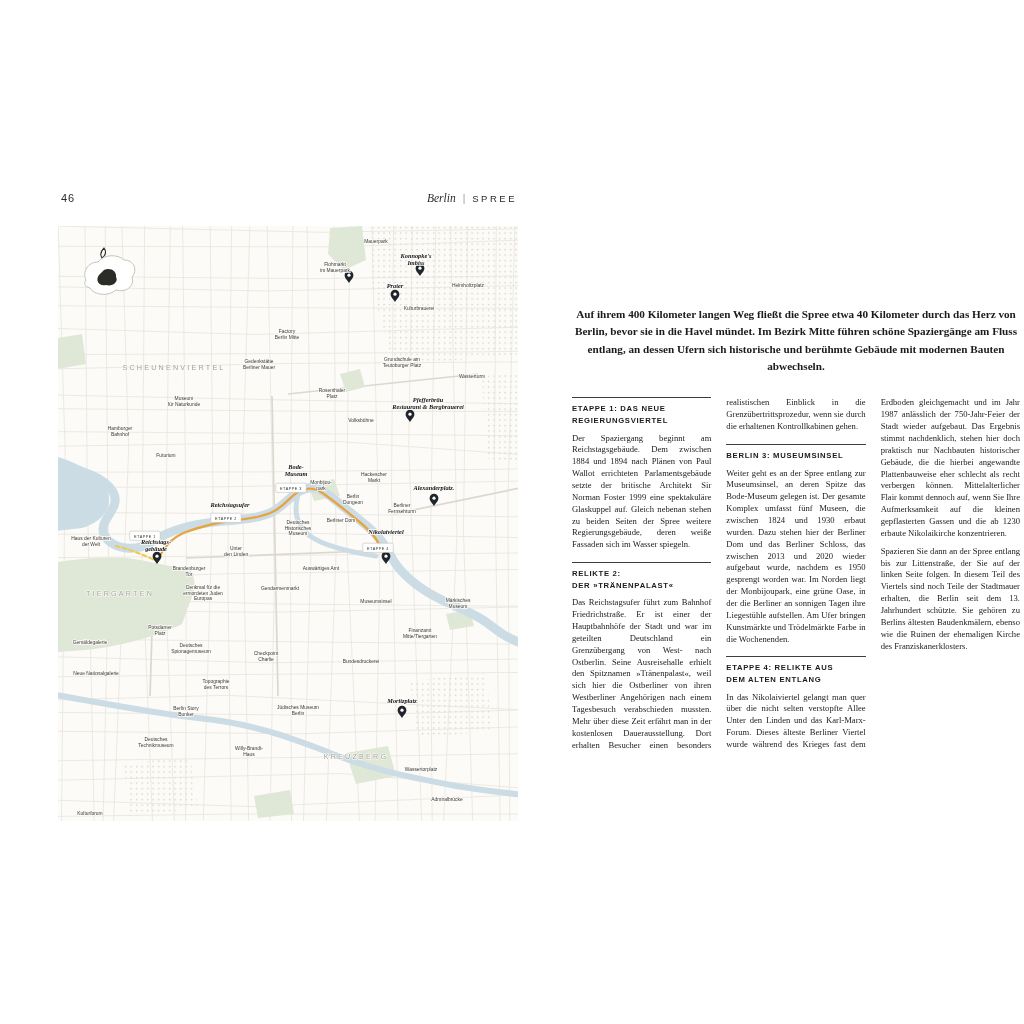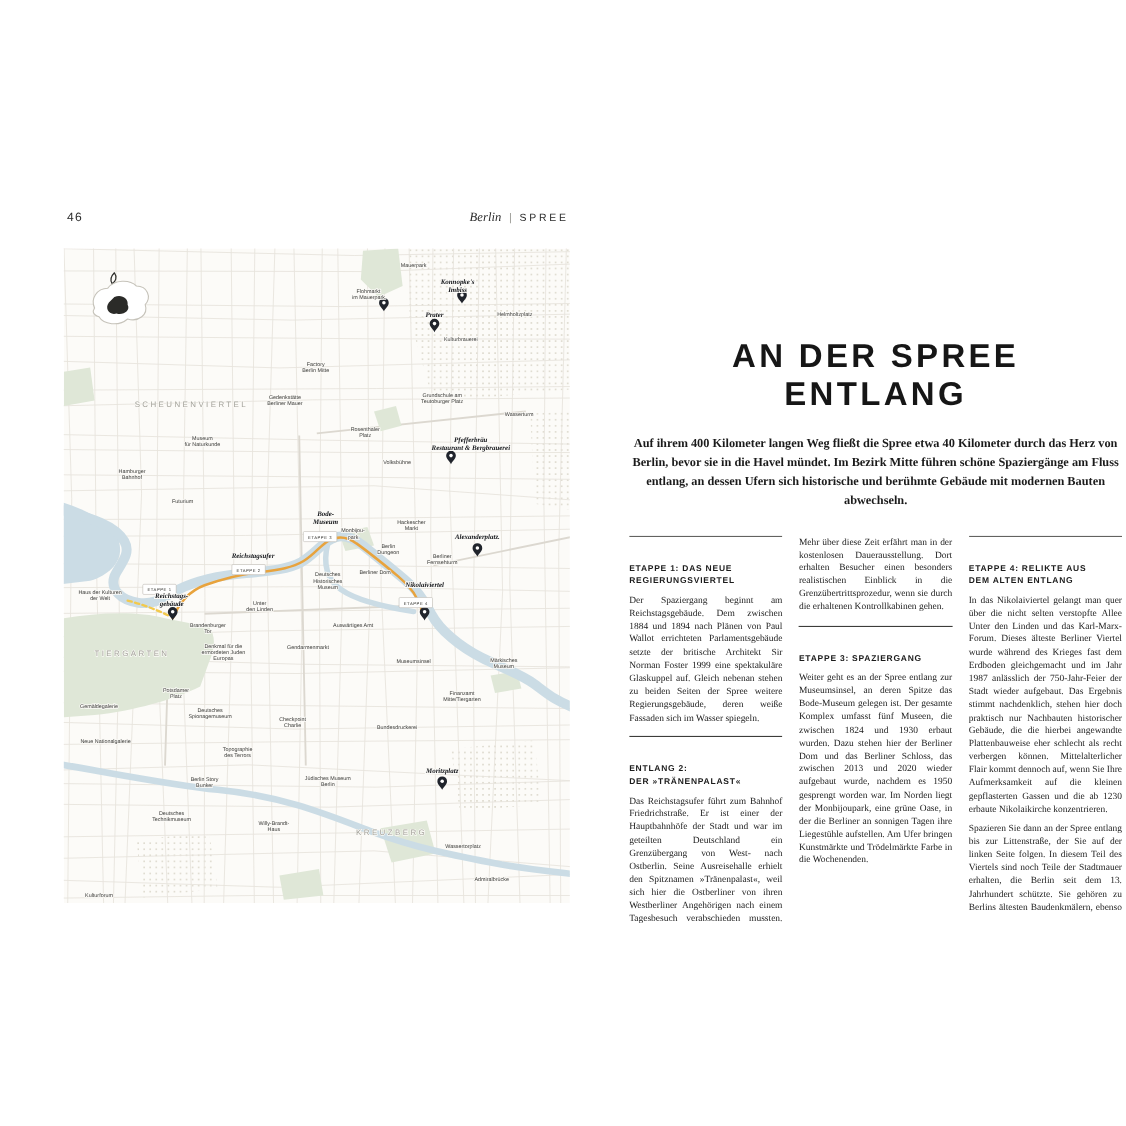--- a/index.html
+++ b/index.html
@@ -40,21 +40,21 @@
   .article{position:absolute;left:544px;top:290px;width:448px;}
   .kicker{text-align:center;font-size:9.5px;letter-spacing:5px;color:#2b2b2b;}
   .title{margin-top:18px;text-align:center;font-size:30px;font-weight:bold;
          letter-spacing:3px;line-height:1.12;color:#161616;}
   .intro{margin-top:16px;font-family:"Liberation Serif",serif;font-weight:bold;
          font-size:11.2px;line-height:1.55;text-align:center;color:#1b1b1b;}
   .columns{margin-top:22px;height:356px;column-count:3;column-gap:15px;column-fill:auto;
            overflow:hidden;font-family:"Liberation Serif",serif;font-size:8.6px;
            line-height:1.38;text-align:justify;hyphens:auto;color:#222;}
   .sec{margin-bottom:11px;}
-  .sec-heading{border-top:1px solid #3d3d3a;padding-top:23px;margin:0 0 6px 0;
+  .sec-heading{border-top:1px solid #3d3d3a;padding-top:5px;margin:0 0 6px 0;
                font-family:"Liberation Sans",sans-serif;font-weight:bold;font-size:7.7px;
                letter-spacing:0.7px;line-height:1.5;white-space:pre-line;color:#1b1b1b;}
   .sec p{margin:0 0 6px 0;}
 </style>
 </head>
 <body>
 
 <div class="canvas">
 
   <div class="pagehead">
@@ -281,37 +281,35 @@
           <text x="191" y="524" class="lbl lbl-poi"><tspan x="191" dy="0">Willy-Brandt-</tspan><tspan x="191" dy="1.15em">Haus</tspan></text>
           <text x="98" y="515" class="lbl lbl-poi"><tspan x="98" dy="0">Deutsches</tspan><tspan x="98" dy="1.15em">Technikmuseum</tspan></text>
           <text x="363" y="545" class="lbl lbl-poi"><tspan x="363" dy="0">Wassertorplatz</tspan></text>
           <text x="389" y="575" class="lbl lbl-poi"><tspan x="389" dy="0">Admiralbrücke</tspan></text>
           <text x="32" y="589" class="lbl lbl-poi"><tspan x="32" dy="0">Kulturforum</tspan></text>
         </g>
     </svg>
   </div>
 
   <article class="article">
-    <h1 class="title"><span>AN DER SPREE</span><br>
-      <span>ENTLANG</span></h1>
     <p class="intro">Auf ihrem 400 Kilometer langen Weg fließt die Spree etwa 40 Kilometer durch das Herz von Berlin, bevor sie in die Havel mündet. Im Bezirk Mitte führen schöne Spaziergänge am Fluss entlang, an dessen Ufern sich historische und berühmte Gebäude mit modernen Bauten abwechseln.</p>
 
     <div class="columns">
       <section class="sec">
         <h2 class="sec-heading">ETAPPE 1: DAS NEUE
 REGIERUNGSVIERTEL</h2>
         <p>Der Spaziergang beginnt am Reichstagsgebäude. Dem zwischen 1884 und 1894 nach Plänen von Paul Wallot errichteten Parlamentsgebäude setzte der britische Architekt Sir Norman Foster 1999 eine spektakuläre Glaskuppel auf. Gleich nebenan stehen zu beiden Seiten der Spree weitere Regierungsgebäude, deren weiße Fassaden sich im Wasser spiegeln.</p>
       </section>
       <section class="sec">
-        <h2 class="sec-heading">ENTLANG 2:
+        <h2 class="sec-heading">RELIKTE 2:
 DER »TRÄNENPALAST«</h2>
         <p>Das Reichstagsufer führt zum Bahnhof Friedrichstraße. Er ist einer der Hauptbahnhöfe der Stadt und war im geteilten Deutschland ein Grenzübergang von West- nach Ostberlin. Seine Ausreisehalle erhielt den Spitznamen »Tränenpalast«, weil sich hier die Ostberliner von ihren Westberliner Angehörigen nach einem Tagesbesuch verabschieden mussten. Mehr über diese Zeit erfährt man in der kostenlosen Dauerausstellung. Dort erhalten Besucher einen besonders realistischen Einblick in die Grenzübertrittsprozedur, wenn sie durch die erhaltenen Kontrollkabinen gehen.</p>
       </section>
       <section class="sec">
-        <h2 class="sec-heading">ETAPPE 3: SPAZIERGANG</h2>
+        <h2 class="sec-heading">BERLIN 3: MUSEUMSINSEL</h2>
         <p>Weiter geht es an der Spree entlang zur Museumsinsel, an deren Spitze das Bode-Museum gelegen ist. Der gesamte Komplex umfasst fünf Museen, die zwischen 1824 und 1930 erbaut wurden. Dazu stehen hier der Berliner Dom und das Berliner Schloss, das zwischen 2013 und 2020 wieder aufgebaut wurde, nachdem es 1950 gesprengt worden war. Im Norden liegt der Monbijoupark, eine grüne Oase, in der die Berliner an sonnigen Tagen ihre Liegestühle aufstellen. Am Ufer bringen Kunstmärkte und Trödelmärkte Farbe in die Wochenenden.</p>
       </section>
       <section class="sec">
         <h2 class="sec-heading">ETAPPE 4: RELIKTE AUS
 DEM ALTEN ENTLANG</h2>
         <p>In das Nikolaiviertel gelangt man quer über die nicht selten verstopfte Allee Unter den Linden und das Karl-Marx-Forum. Dieses älteste Berliner Viertel wurde während des Krieges fast dem Erdboden gleichgemacht und im Jahr 1987 anlässlich der 750-Jahr-Feier der Stadt wieder aufgebaut. Das Ergebnis stimmt nachdenklich, stehen hier doch praktisch nur Nachbauten historischer Gebäude, die die hierbei angewandte Plattenbauweise eher schlecht als recht verbergen können. Mittelalterlicher Flair kommt dennoch auf, wenn Sie Ihre Aufmerksamkeit auf die kleinen gepflasterten Gassen und die ab 1230 erbaute Nikolaikirche konzentrieren.</p>
         <p>Spazieren Sie dann an der Spree entlang bis zur Littenstraße, der Sie auf der linken Seite folgen. In diesem Teil des Viertels sind noch Teile der Stadtmauer erhalten, die Berlin seit dem 13. Jahrhundert schützte. Sie gehören zu Berlins ältesten Baudenkmälern, ebenso wie die Ruinen der ehemaligen Kirche des Franziskanerklosters.</p>
       </section>
     </div>
   </article>

